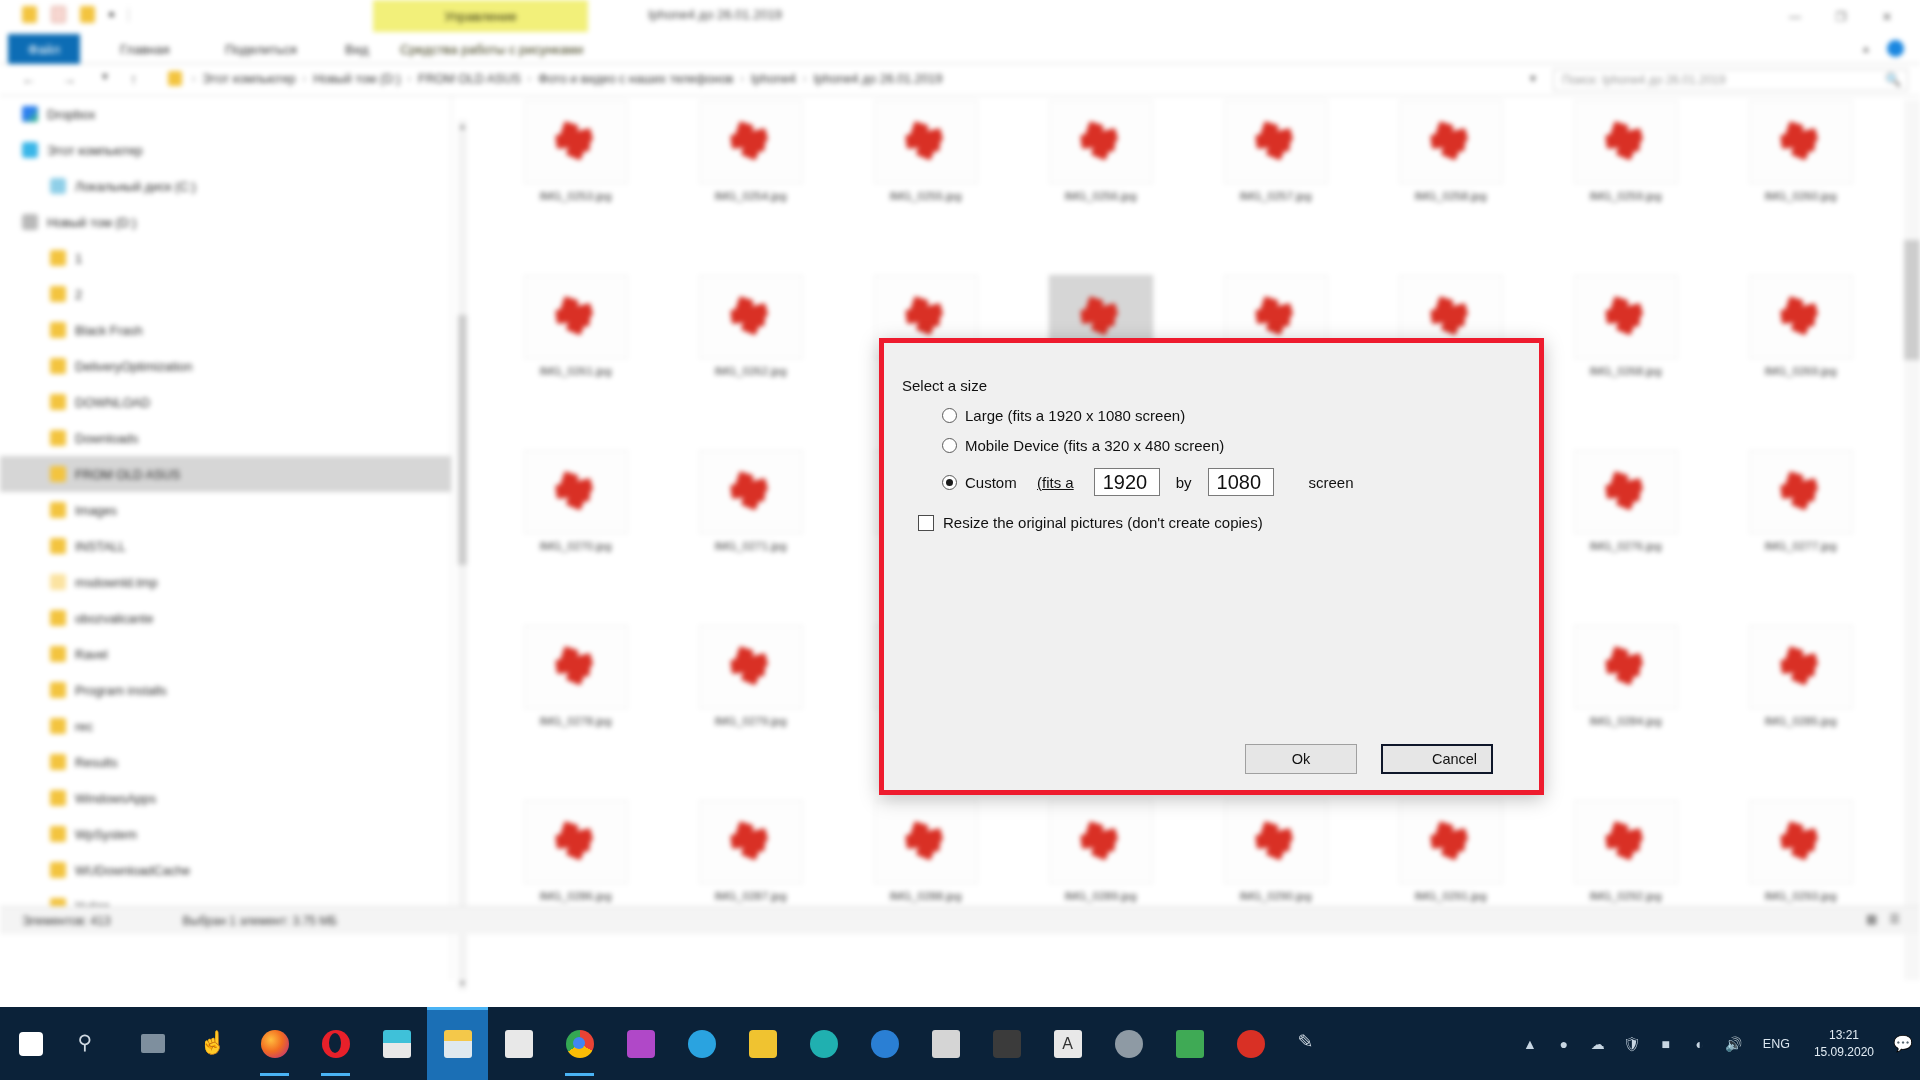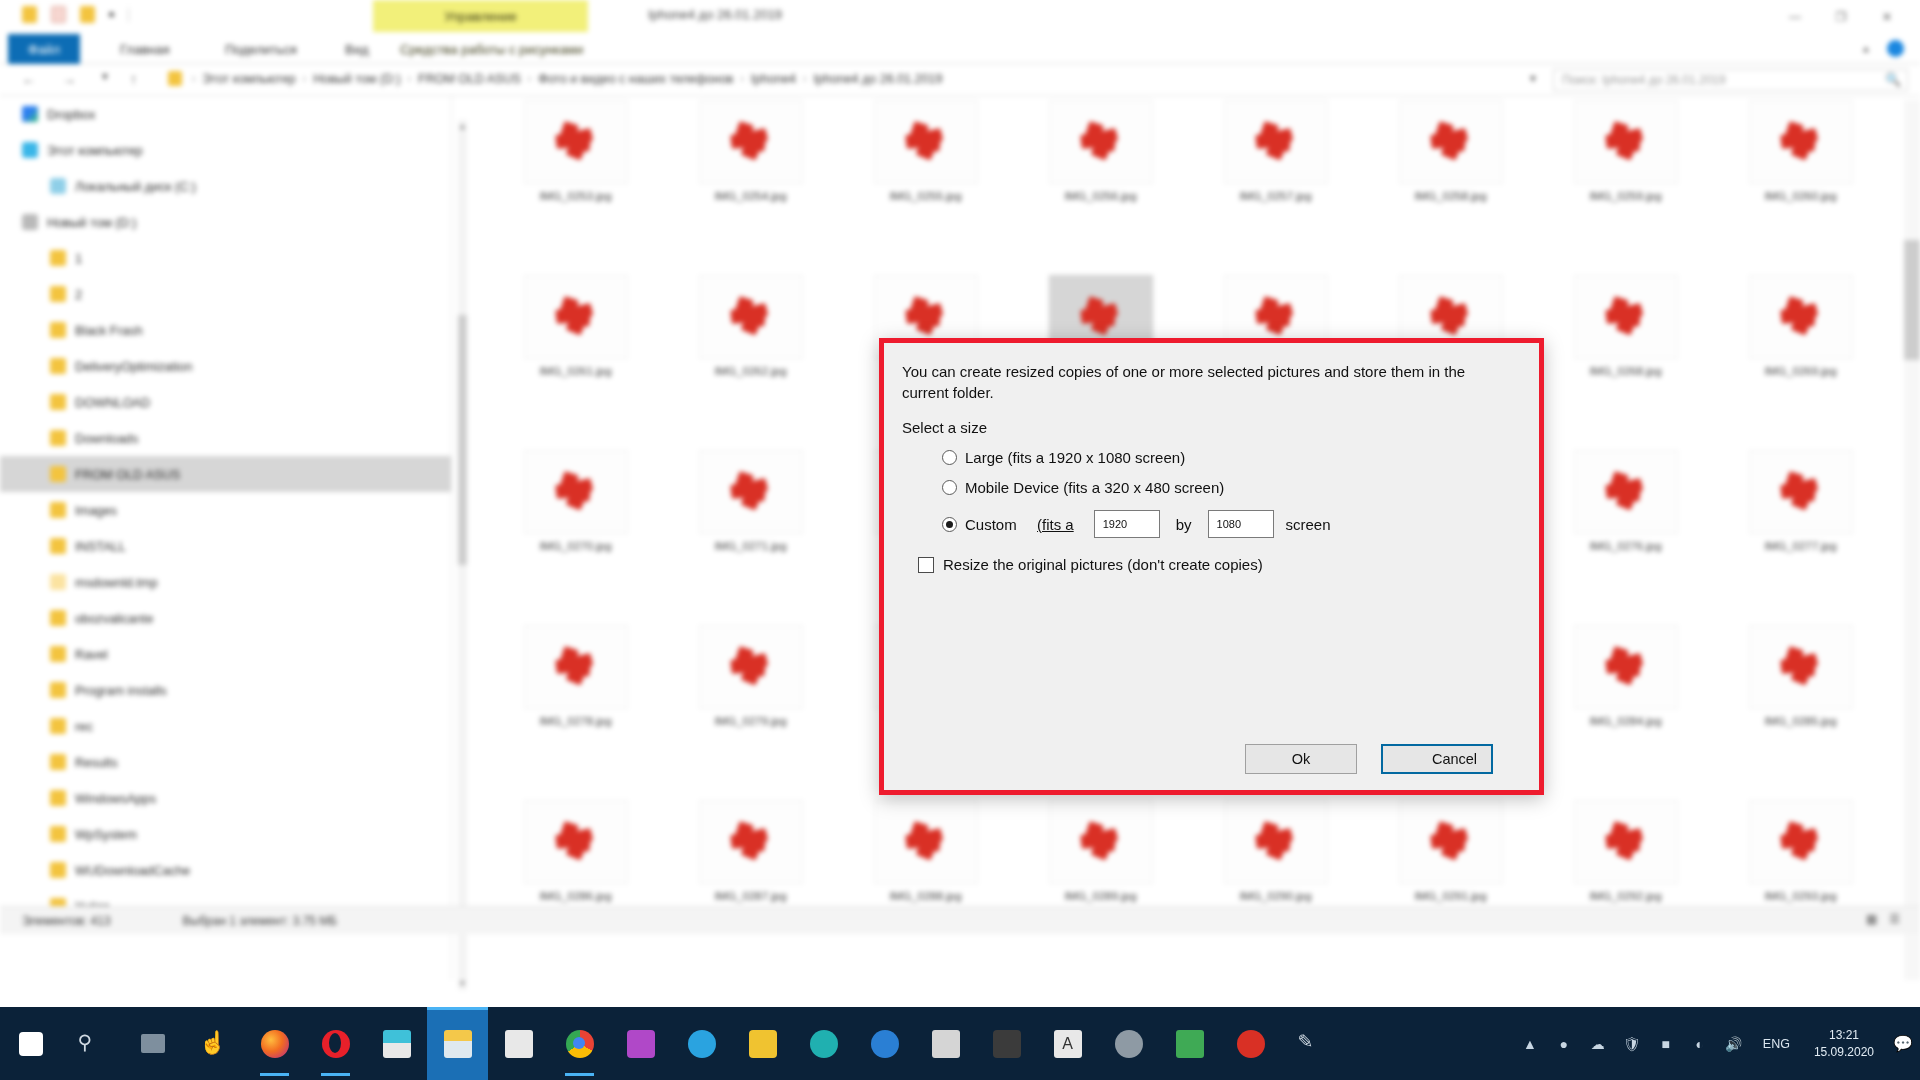--- a/index.html
+++ b/index.html
@@ -218,40 +218,40 @@
   }
   .radio.on::after {
     content:""; position:absolute; left:3px; top:3px; width:7px; height:7px;
     border-radius:50%; background:#1b1b1b;
   }
   .custom-row { display:flex; align-items:center; margin-top:14px; padding-left:40px; font-size:15px; }
   .custom-label { width:72px; }
   .fits { margin-right:20px;text-decoration:underline; }
   .num-input {
     width:66px; height:28px; border:1px solid #7a7a7a; background:#fff;
-    font-size:11px; display:flex; align-items:center; padding-left:8px; color:#111;
+    font-size:20px; display:flex; align-items:center; padding-left:8px; color:#111;
   }
   .by { margin:0 16px; }
-  .screen-word { margin-left:12px; }
+  .screen-word { margin-left:35px; }
 
   .cb-row { display:flex; align-items:center; margin-top:18px; padding-left:16px; font-size:15px; }
   .checkbox {
     width:16px; height:16px; border:1.5px solid #4b4b4b; background:#fff;
     margin-right:9px; flex:none;
   }
 
   .btn-row {
     position:absolute; left:0; bottom:16px; width:100%;
     display:flex; justify-content:flex-end; padding-right:46px; gap:24px;
   }
   .btn {
     width:112px; height:30px; border:1px solid #a0a0a0; background:#e6e6e6;
     font-size:14.5px; display:flex; align-items:center; justify-content:center; color:#111;
   }
-  .btn.focus { border:2px solid #0369a1;padding-left:35px; }
+  .btn.focus { border:2px solid #0f172a;padding-left:35px; }
 </style>
 </head>
 <body>
 
 <div class="screen">
 
   <div class="explorer">
 
     <div class="titlebar">
       <div class="qat">
@@ -939,21 +939,20 @@
       <div class="view-btns">
         <span>▦</span>
         <span>☰</span>
       </div>
     </div>
   </div>
 
   <div class="dialog">
 
     <div class="dlg-body">
-      <div class="dlg-desc">You can create resized copies of one or more selected pictures and store them in the current folder.</div>
       <div class="dlg-sub">Select a size</div>
 
       <div class="radio-row">
         <span class="radio"></span>
         <span>Large (fits a 1920 x 1080 screen)</span>
       </div>
       <div class="radio-row">
         <span class="radio"></span>
         <span>Mobile Device (fits a 320 x 480 screen)</span>
       </div>

